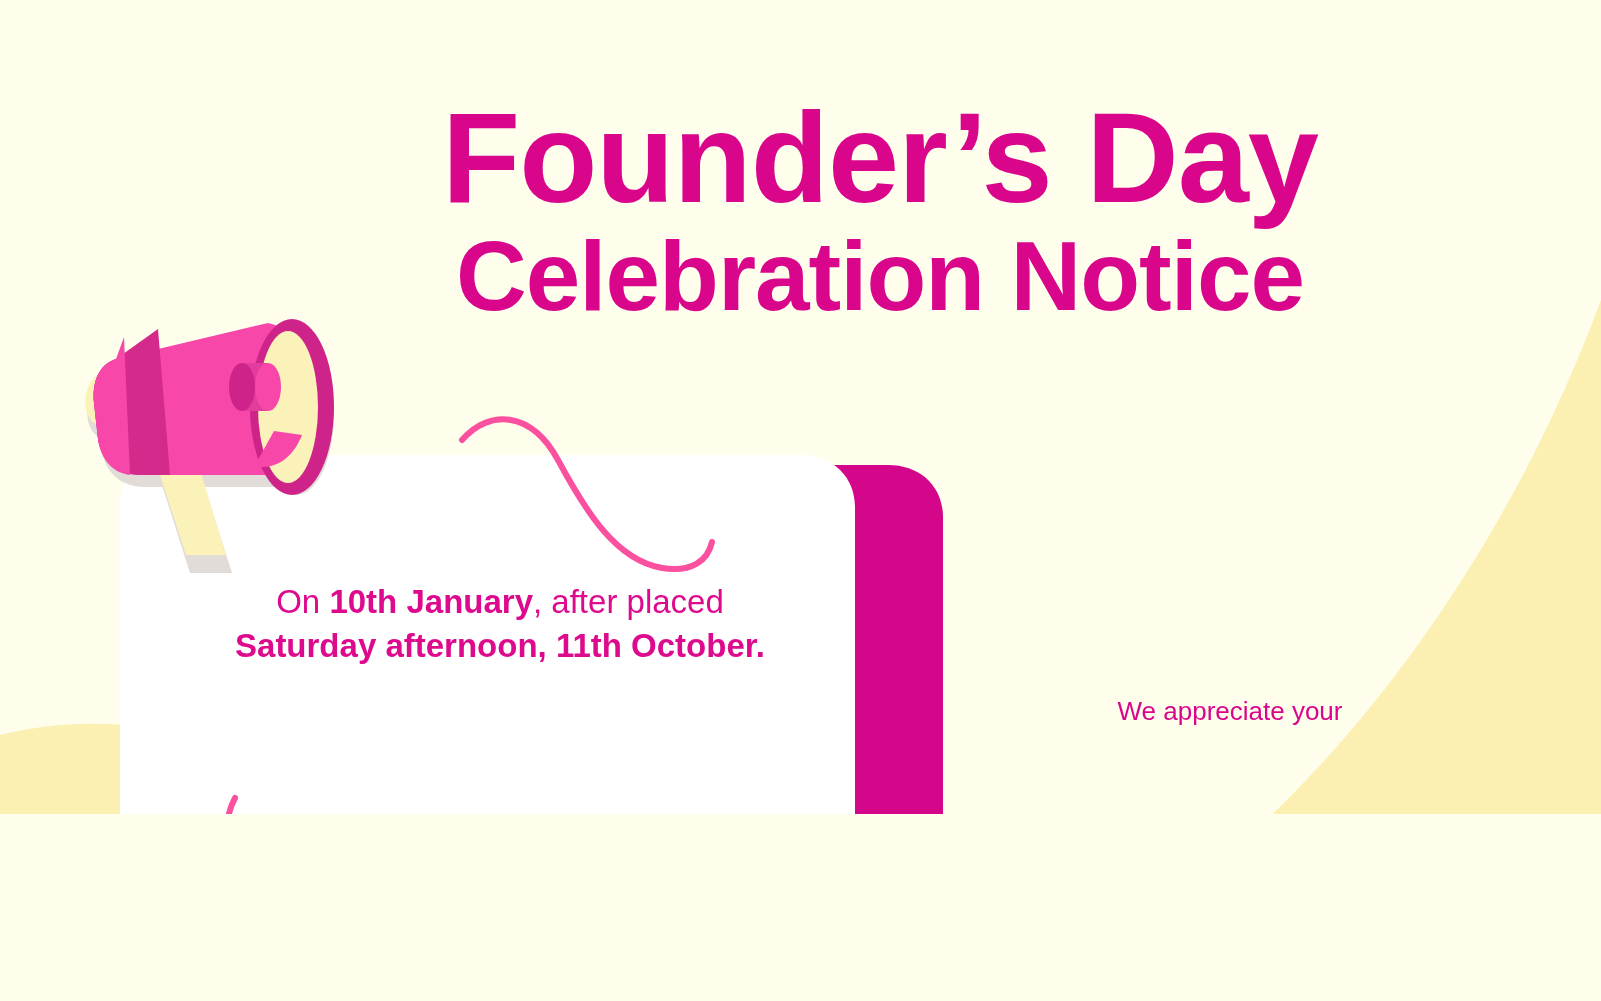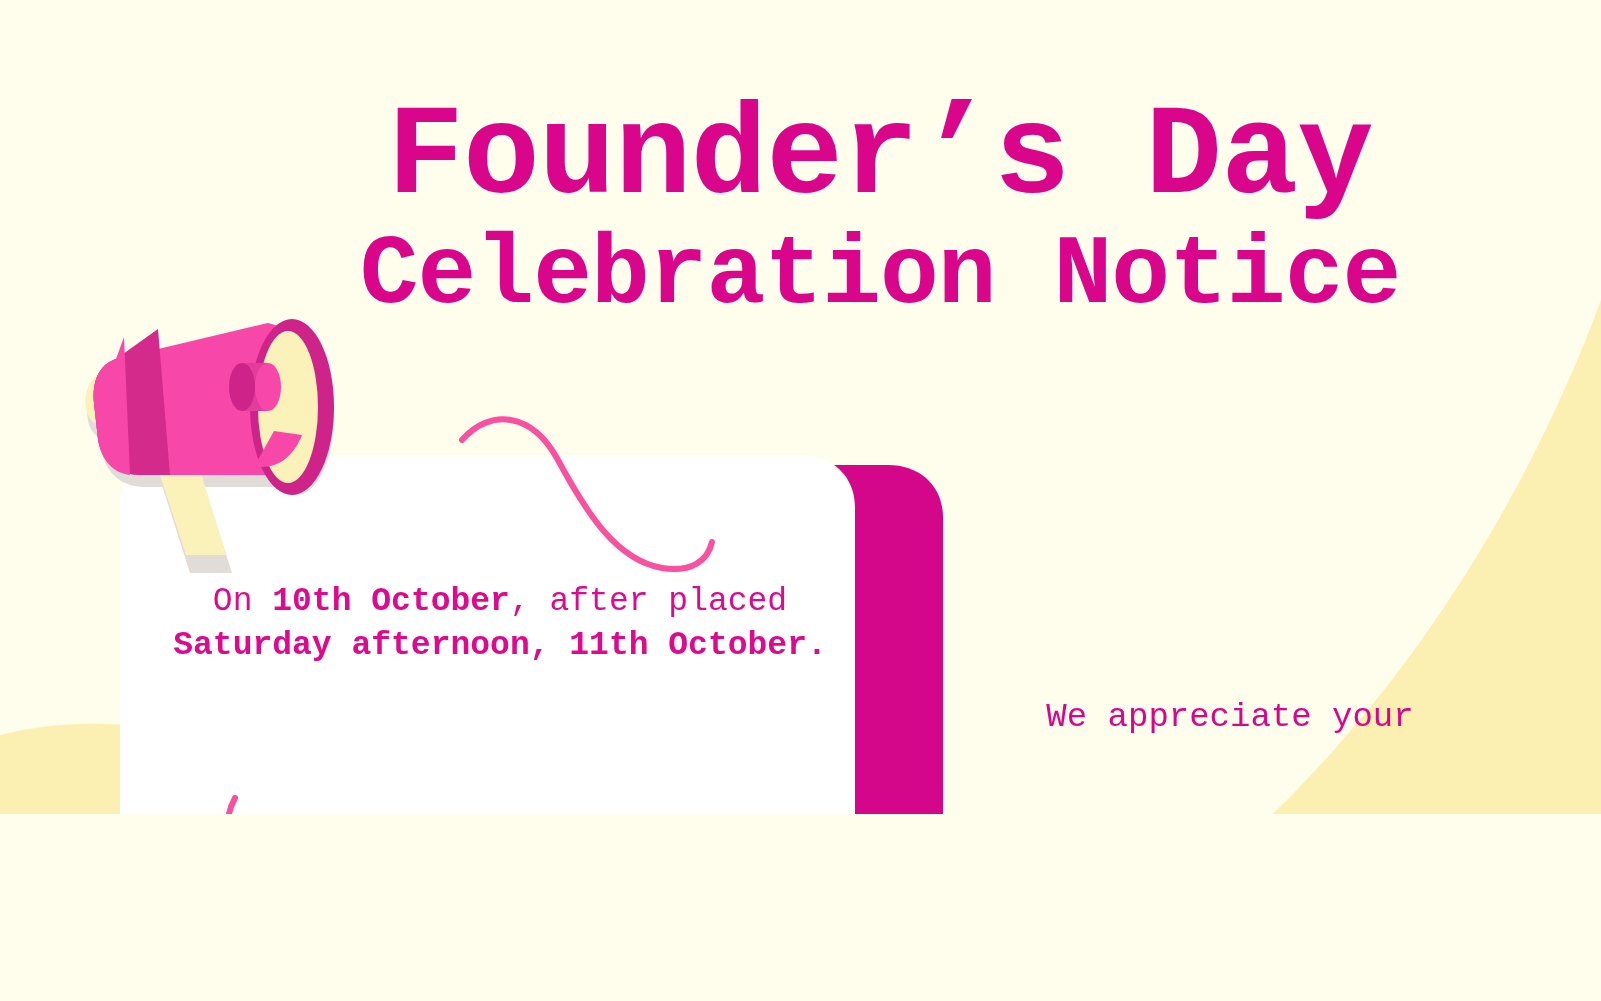--- a/index.html
+++ b/index.html
@@ -1,21 +1,21 @@
 <!DOCTYPE html>
 <html><head>
 <meta charset="utf-8">
 <style>
   html,body{margin:0;padding:0;}
   body{
     width:1601px;height:1001px;overflow:hidden;
     font-family:"Liberation Sans", sans-serif;
     background:#FFFDEB;
   }
-  #stage{position:relative;width:1601px;height:814px;overflow:hidden;background:#86efac;font-family:Liberation Mono, monospace;}
+  #stage{position:relative;width:1601px;height:814px;overflow:hidden;background:#86efac;}
 
   
   .bg-layer{position:absolute;inset:0;}
   .bg-svg{position:absolute;top:0;left:0;width:1601px;height:1001px;}
 
   
   .headline{
     position:absolute;
     left:300px;top:95px;width:1160px;
     text-align:center;
@@ -52,21 +52,21 @@
   .squiggle{position:absolute;pointer-events:none;}
   .squiggle-top{left:440px;top:400px;width:400px;height:200px;}
   .squiggle-bottom{left:215px;top:790px;width:280px;height:160px;}
 
   
   .thanks{
     position:absolute;
     left:1020px;top:692px;width:420px;
     text-align:center;
     color:#D9068C;
-    font-size:34px;
+    font-size:26px;
     line-height:1.48;
   }
   .thanks .line{display:block;}
 </style>
 </head>
 <body>
 
 <div id="stage">
 
   <div class="bg-layer">
@@ -187,21 +187,21 @@
 
   <svg class="squiggle squiggle-top" viewBox="0 0 400 200">
     <path d="M22,40 C50,8 92,12 118,60 C146,112 176,160 222,168 C252,173 268,160 272,142" fill="none" stroke="#F9509F" stroke-width="6" stroke-linecap="round"></path>
   </svg>
 
   <svg class="squiggle squiggle-bottom" viewBox="0 0 280 160">
     <path d="M20,8 C6,34 12,62 38,80 C74,104 128,108 178,118 C216,126 238,142 246,158" fill="none" stroke="#F9509F" stroke-width="6" stroke-linecap="round"></path>
   </svg>
 
   <div class="bubble-text">
-    <span class="line"><span>On </span><b>10th October</b><span>, after placed</span></span>
+    <span class="line"><span>On </span><b>10th January</b><span>, after placed</span></span>
     <span class="line"><b>Saturday afternoon, 11th October.</b></span>
   </div>
 
   <div class="thanks">
     <span class="line">We appreciate your</span>
   </div>
 
 </div>
 
 </body></html>

